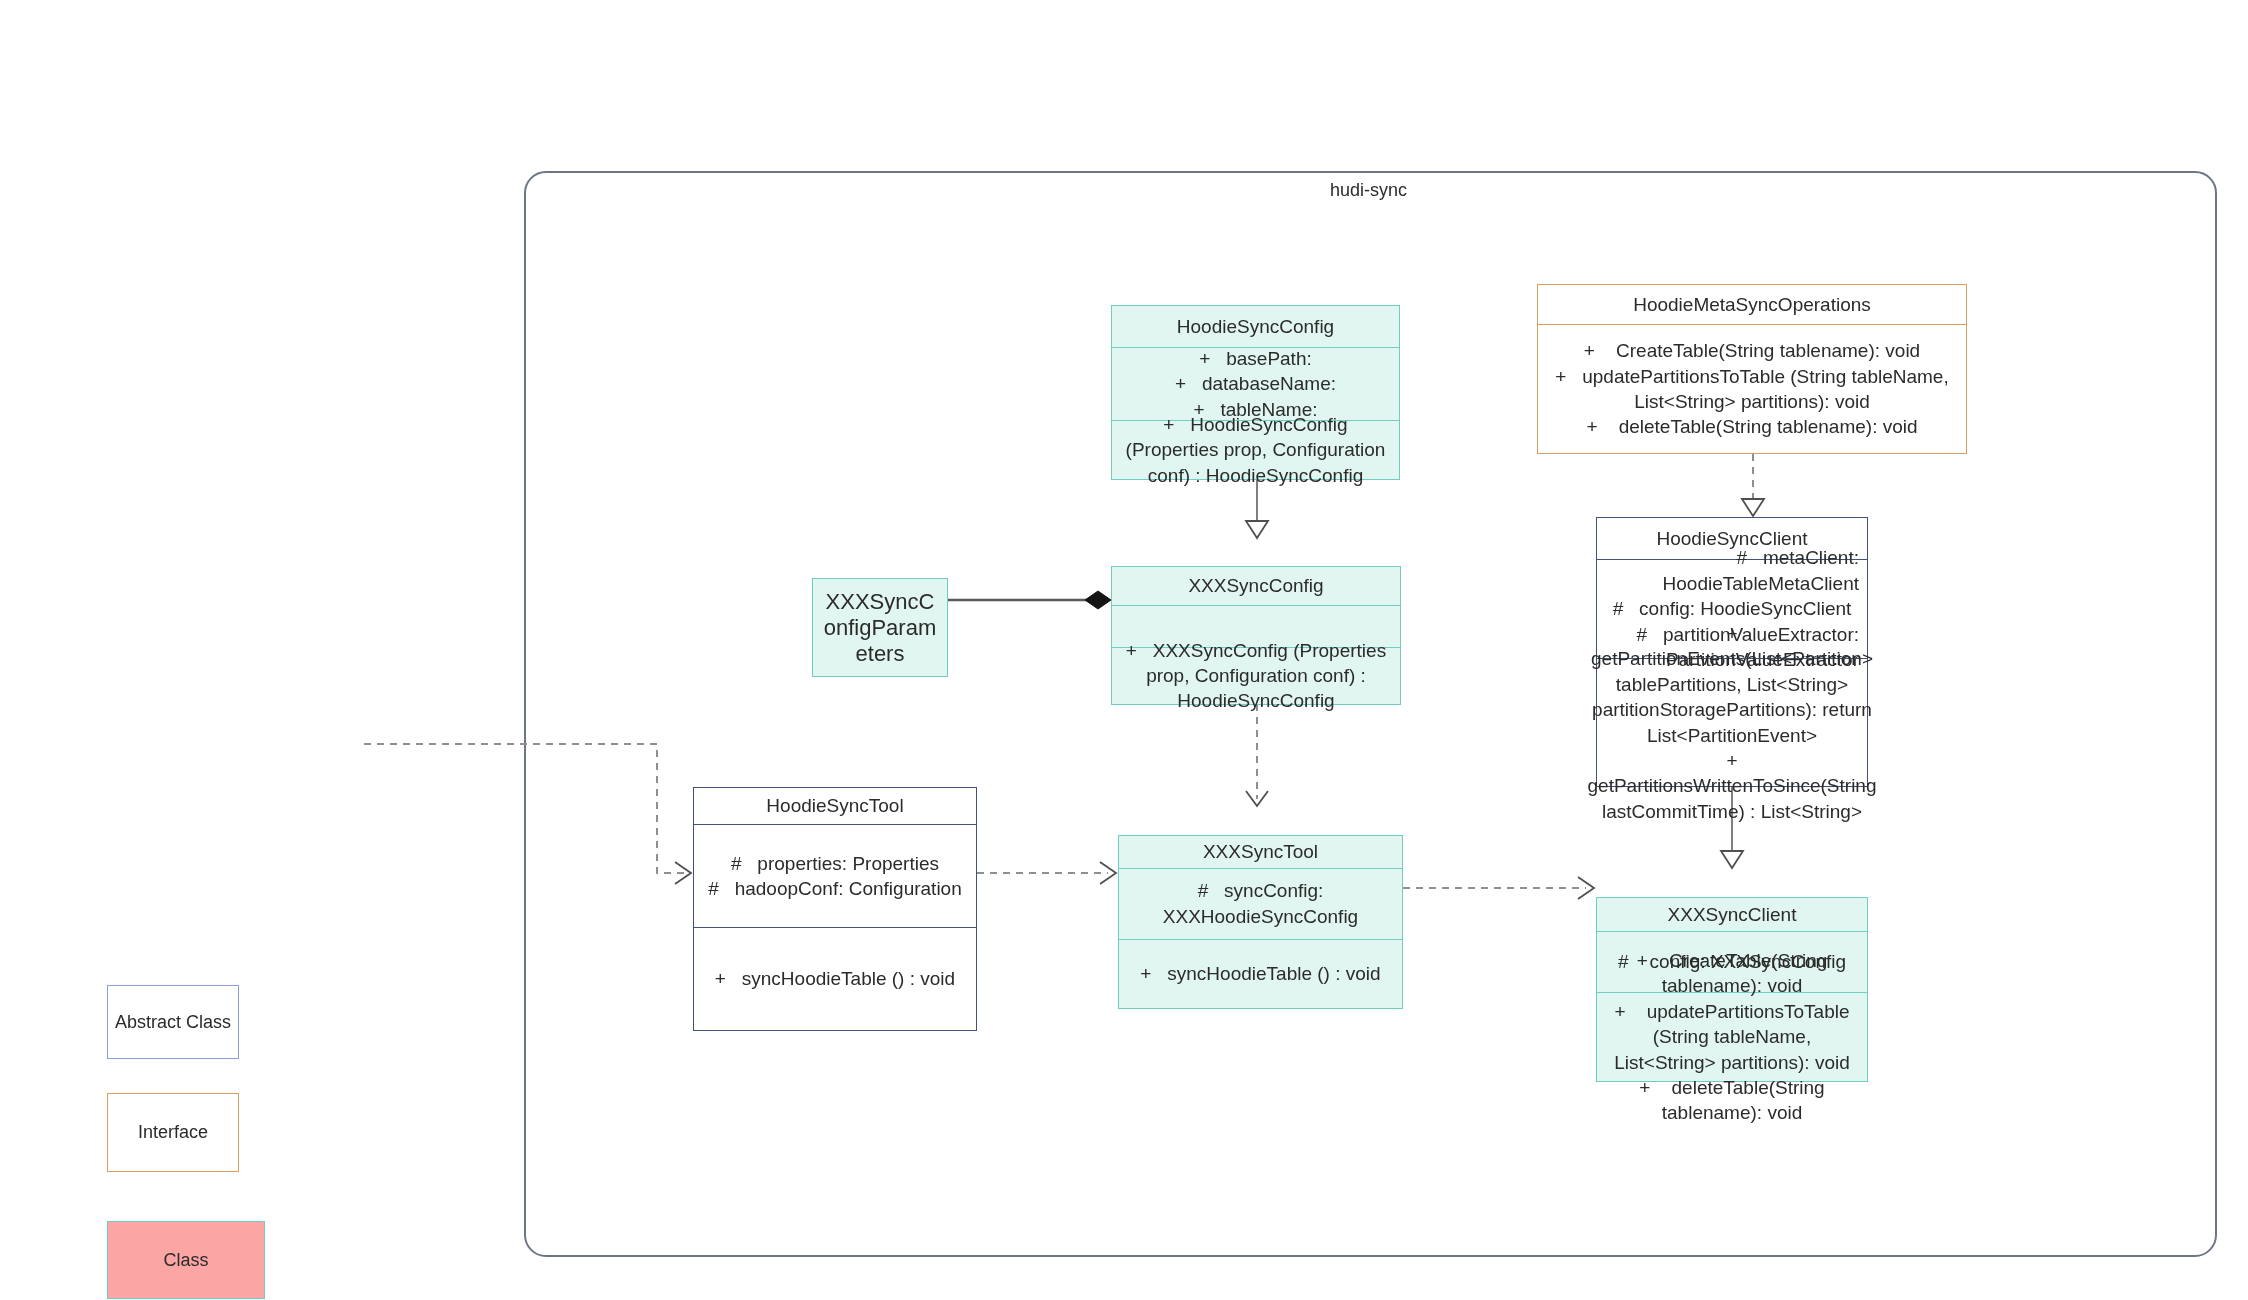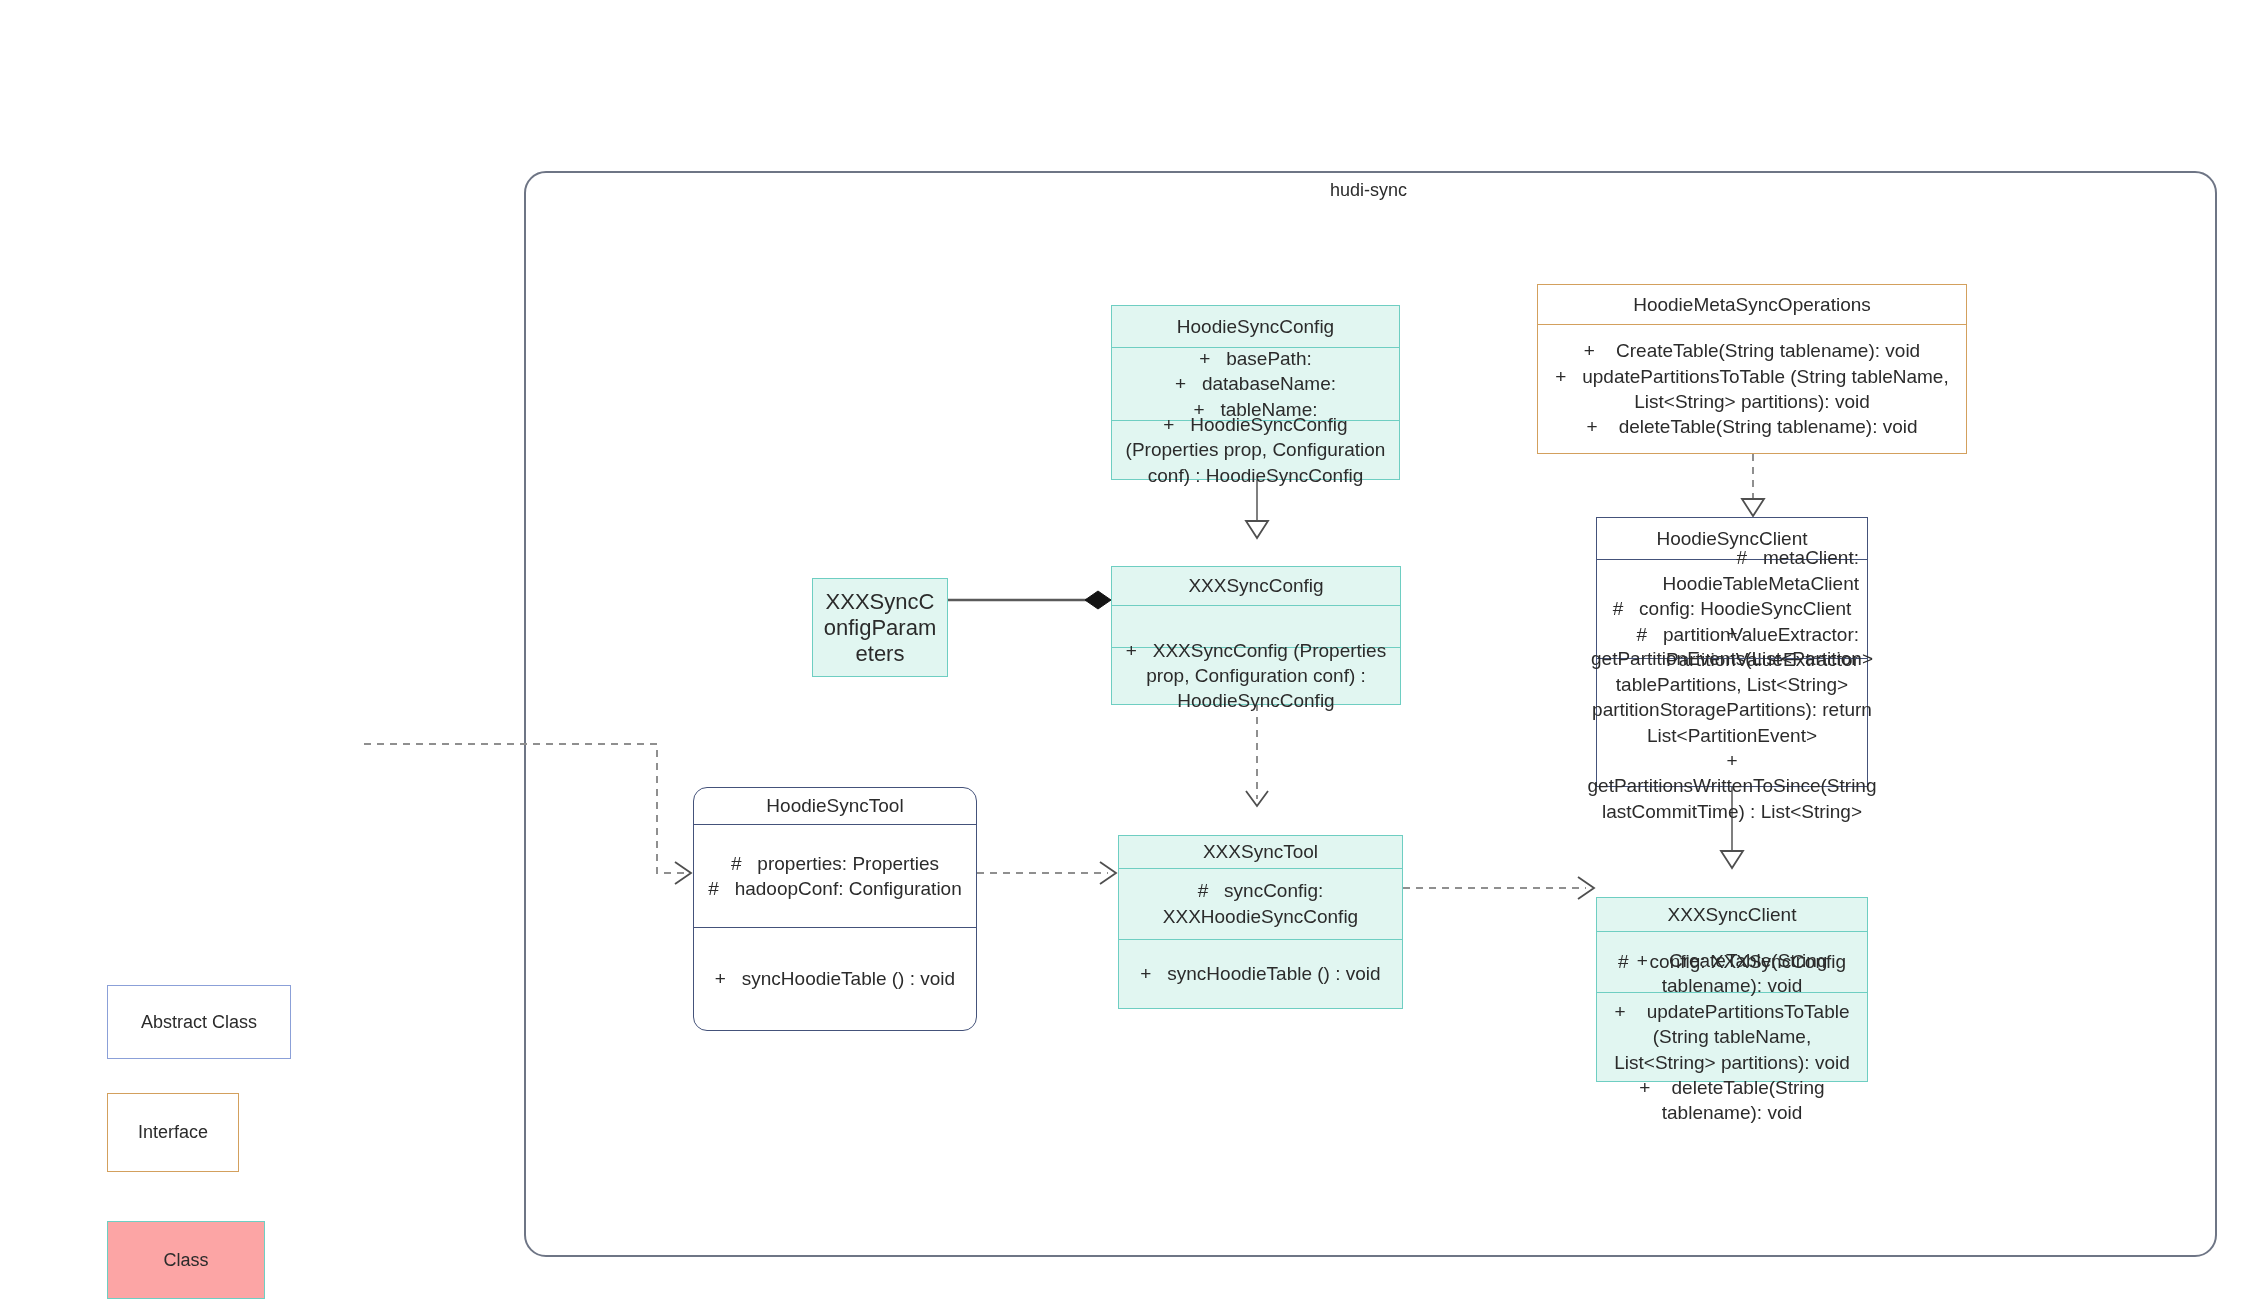--- a/index.html
+++ b/index.html
@@ -52,21 +52,21 @@
 
   #b-params{left:812px;top:551px;width:136px;height:99px;}
   #b-params .comp-title{flex:1 1 auto;font-size:22px;overflow-wrap:anywhere;
         display:flex;align-items:center;justify-content:center;}
 
   #b-syncutilhelpers{left:75px;top:683px;width:289px;height:177px;}
   #b-syncutilhelpers .comp-title{flex-basis:40px;}
   #b-syncutilhelpers .c-attrs{flex:43 1 0;}
   #b-syncutilhelpers .c-methods{flex:94 1 0;}
 
-  #b-hoodiesynctool{left:693px;top:787px;width:284px;height:244px;border-radius:14px;}
+  #b-hoodiesynctool{left:693px;top:787px;width:284px;height:244px;}
   #b-hoodiesynctool .comp-title{flex-basis:36px;}
   #b-hoodiesynctool .c-attrs{flex:104 1 0;}
   #b-hoodiesynctool .c-methods{flex:104 1 0;}
 
   #b-xxxsynctool{left:1118px;top:808px;width:285px;height:174px;}
   #b-xxxsynctool .comp-title{flex-basis:32px;}
   #b-xxxsynctool .c-attrs{flex:72 1 0;}
   #b-xxxsynctool .c-methods{flex:70 1 0;}
 
   #b-hoodiesyncclient{left:1596px;top:517px;width:272px;height:270px;}
@@ -75,21 +75,21 @@
   #b-hoodiesyncclient .c-methods{flex:130 1 0;}
 
   #b-xxxsyncclient{left:1596px;top:870px;width:272px;height:185px;}
   #b-xxxsyncclient .comp-title{flex-basis:33px;}
   #b-xxxsyncclient .c-attrs{flex:60 1 0;}
   #b-xxxsyncclient .c-methods{flex:92 1 0;}
 
   
   .legend-box{position:absolute;display:flex;align-items:center;justify-content:center;
         font-size:18px;border:1.6px solid;box-sizing:border-box;z-index:3;background:#ffffff;}
-  #lg-abstract{left:107px;top:985px;width:184px;height:74px;border-color:#8ba0d8;}
+  #lg-abstract{left:107px;top:985px;width:132px;height:74px;border-color:#8ba0d8;}
   #lg-interface{left:107px;top:1093px;width:132px;height:79px;border-color:#d3a05d;}
   #lg-class{left:107px;top:1221px;width:158px;height:78px;border-color:#6ecec2;background:#fca5a5;}
 </style>
 </head>
 <body>
 
 <div class="canvas">
 
   <div class="pkg"></div>
   <div class="pkg-label">hudi-sync</div>

